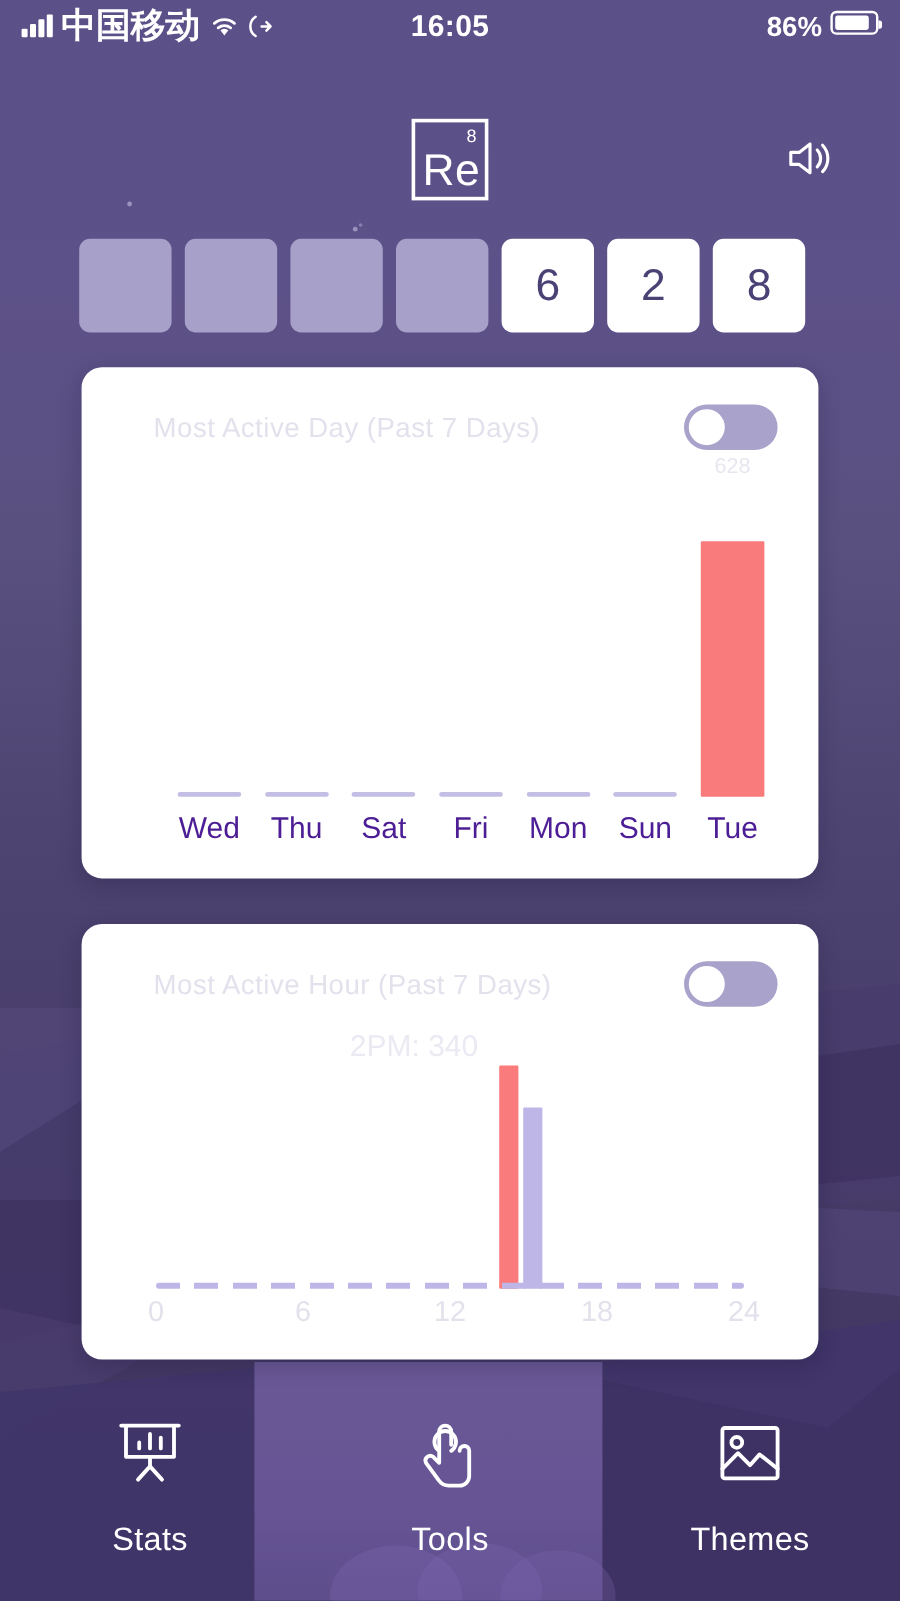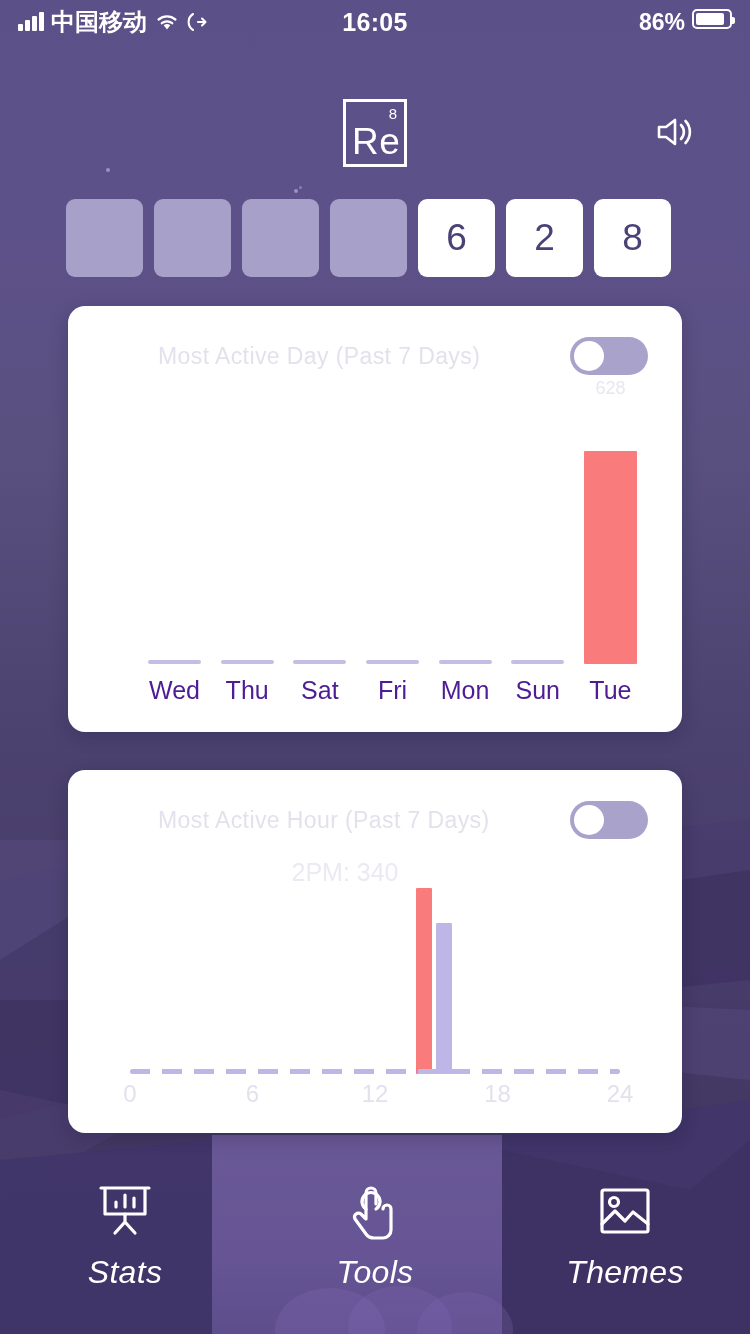--- a/index.html
+++ b/index.html
@@ -33,21 +33,21 @@
     position: absolute; top: 0; left: 0; right: 0; height: 44px;
     display: flex; align-items: center;
     padding: 0 18px;
     color: #ffffff;
   }
   .sb-left { display: flex; align-items: center; gap: 7px; }
   .sb-center { position: absolute; left: 0; right: 0; text-align: center;
     font-size: 25px; font-weight: bold; letter-spacing: .3px; }
   .sb-right { margin-left: auto; display: flex; align-items: flex-start; gap: 7px;
     font-size: 23px; font-weight: bold; position: relative; z-index: 2; }
-  .carrier { font-size: 24px; font-weight: bold; font-family: Liberation Serif, serif; }
+  .carrier { font-size: 29px; font-weight: bold; font-family: Liberation Serif, serif; }
   .bars { display: flex; align-items: flex-end; gap: 2px; height: 18px; }
   .bars i { display: block; width: 5px; background: #fff; border-radius: 1px; }
   .bars i:nth-child(1) { height: 7px; }
   .bars i:nth-child(2) { height: 11px; }
   .bars i:nth-child(3) { height: 15px; }
   .bars i:nth-child(4) { height: 19px; }
   .battery {
     width: 40px; height: 20px; border: 2px solid #fff; border-radius: 5px;
     position: relative; padding: 2px;
   }
@@ -96,21 +96,21 @@
     position: absolute; left: 68px; width: 614px;
     background: #ffffff; border-radius: 17px;
     box-shadow: 0 5px 18px rgba(20,12,45,.22);
   }
   #card-day  { top: 306px;  height: 426px; }
   #card-hour { top: 770px;  height: 363px; }
 
   .card-head {
     position: absolute; left: 0; right: 0; top: 0; height: 100px;
     display: flex; align-items: center;
-    padding: 0 34px 0 90px;
+    padding: 0 34px 0 60px;
   }
   .card-title {
     font-size: 23px; color: #e3e1ec; letter-spacing: .4px;
     white-space: nowrap;
   }
   .toggle {
     margin-left: auto;
     width: 78px; height: 38px; border-radius: 19px;
     background: #a9a2cb; position: relative; cursor: pointer; flex: none;
   }
@@ -166,21 +166,21 @@
   .tabbar {
     position: absolute; left: 0; right: 0; bottom: 0; height: 200px;
     display: flex;
   }
   .tab {
     flex: 1; display: flex; flex-direction: column;
     align-items: center; justify-content: flex-start;
     padding-top: 48px; color: #ffffff; cursor: pointer;
   }
   .tab-icon { width: 58px; height: 58px; }
-  .tab-label { margin-top: 14px; font-size: 32px; letter-spacing: .3px; font-style: italic; }
+  .tab-label { margin-top: 28px; font-size: 27px; letter-spacing: .3px; }
 </style>
 </head>
 <body>
 
 <div id="app">
 
   <svg class="poly-layer" viewBox="0 0 750 1334" preserveAspectRatio="none">
     <polygon points="0,880 190,840 205,1010 0,1060" fill="#473c6c" opacity=".85"></polygon>
     <polygon points="0,840 190,840 0,960" fill="#564a7e" opacity=".55"></polygon>
     <polygon points="0,1000 205,1000 120,1090 0,1120" fill="#3f3463" opacity=".9"></polygon>

